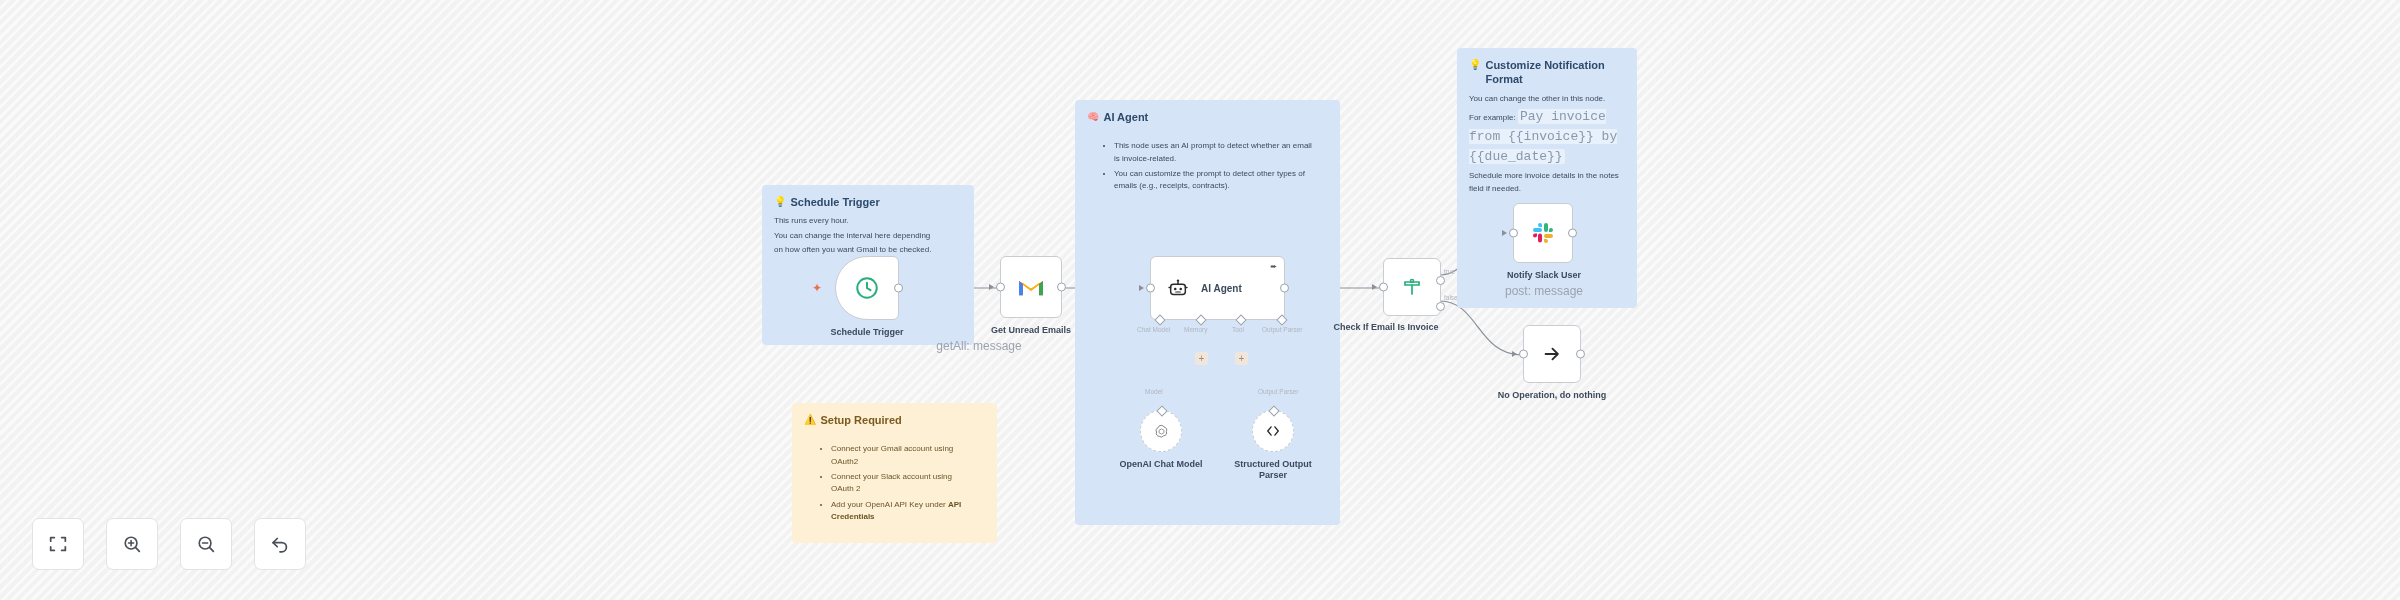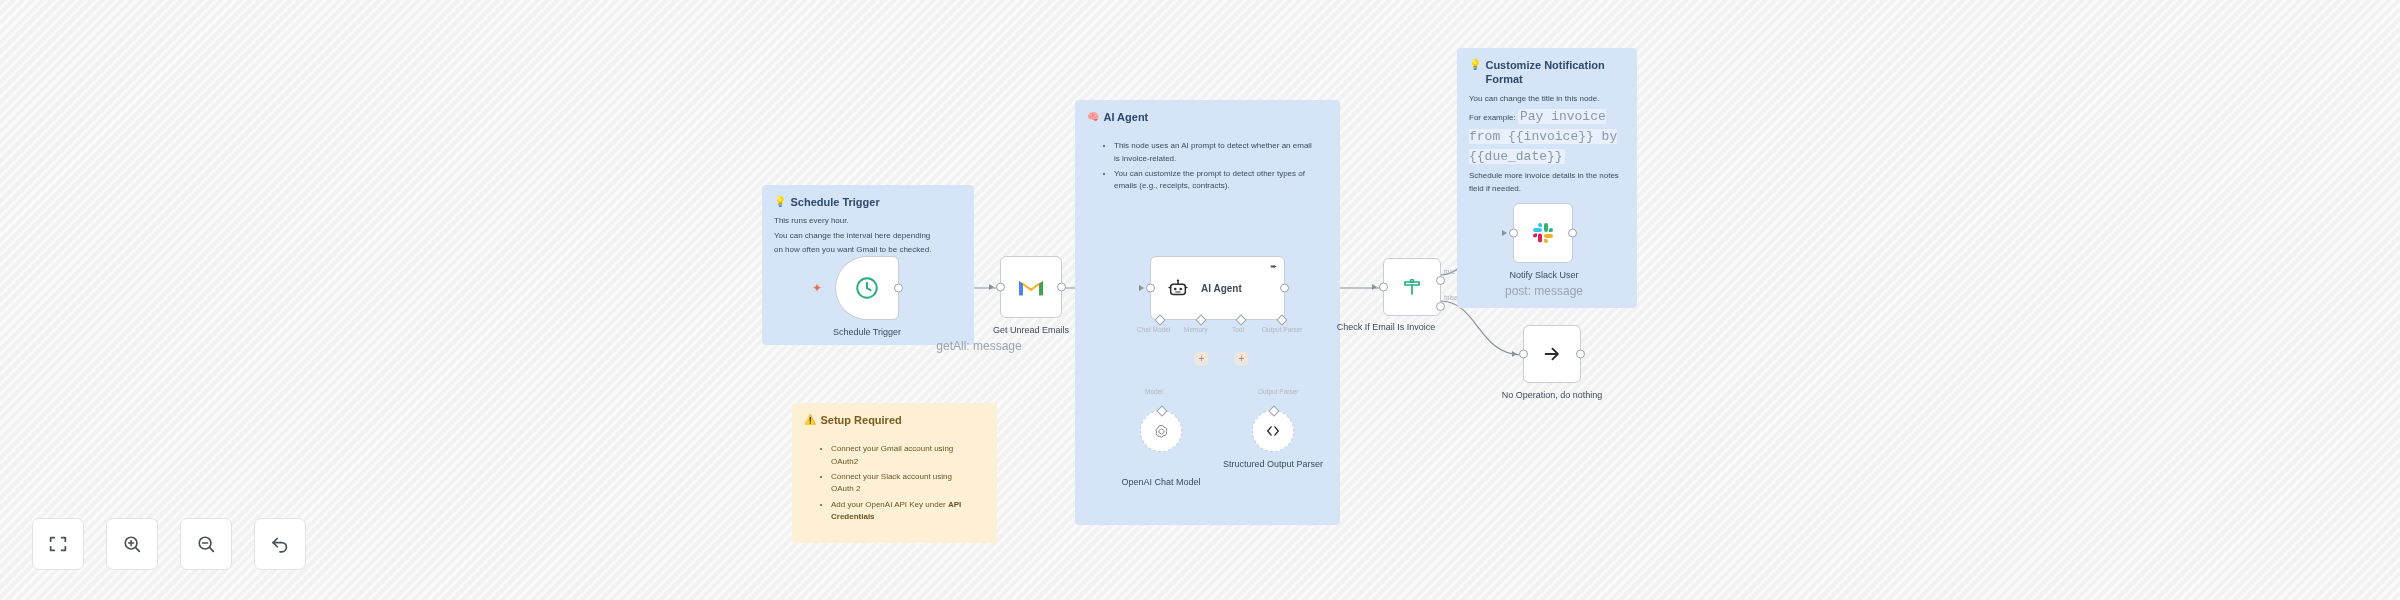--- a/index.html
+++ b/index.html
@@ -84,21 +84,21 @@
   }
   .node.round {
     border-radius: 50%;
     border-style: dashed;
     border-color: #c9ccd2;
   }
 
   .node-label {
     position: absolute;
     font-size: 9px;
-    font-weight: normal;
+    font-weight: bold;
     color: #3c4a5c;
     text-align: center;
     white-space: nowrap;
     line-height: 1.25;
   }
   .node-label.wrap { white-space: normal; }
   .node-sublabel {
     position: absolute;
     font-size: 12px;
     color: #9aa3af;
@@ -253,21 +253,21 @@
       </ul>
     </div>
   </div>
 
   <div class="sticky blue" style="left:1457px; top:48px; width:180px; height:260px;">
     <div class="sticky-title">
       <span class="sticky-emoji">💡</span>
       <span>Customize Notification Format</span>
     </div>
     <div class="sticky-body">
-      <p>You can change the title in this node.</p>
+      <p>You can change the other in this node.</p>
       <p><span>For example:</span>
          <span class="code">Pay invoice from {{invoice}} by {{due_date}}</span></p>
       <p style="margin-top:3px;">Schedule more invoice details in the notes field if needed.</p>
     </div>
   </div>
 
   <span class="lightning" style="left:812px; top:281px;">✦</span>
 
   <div class="node trigger" style="left:835px; top:256px; width:64px; height:64px;">
     <svg width="26" height="26" viewBox="0 0 24 24" fill="none">
@@ -326,21 +326,21 @@
   <div class="conn-label" style="left:1145px; top:388px;">Model</div>
   <div class="conn-label" style="left:1258px; top:388px;">Output Parser</div>
 
   <div class="node round" style="left:1140px; top:410px; width:42px; height:42px;">
     <svg width="17" height="17" viewBox="0 0 24 24">
       <path d="M12 3.4 a4.1 4.1 0 0 1 3.8 2.5 4.1 4.1 0 0 1 3 6.2 4.1 4.1 0 0 1-3.8 5.9 4.1 4.1 0 0 1-6 .8 4.1 4.1 0 0 1-3.9-6 4.1 4.1 0 0 1 2.3-6.3 A4.1 4.1 0 0 1 12 3.4 Z" stroke="#6e6e6e" stroke-width="1.2" fill="none"></path>
       <path d="M8.6 10.2 L12 8.3 l3.4 1.9 v3.6 L12 15.7 l-3.4-1.9 Z" stroke="#6e6e6e" stroke-width="1" fill="none"></path>
     </svg>
     <span class="port-diamond" style="left:17px; top:-4px;"></span>
   </div>
-  <div class="node-label wrap" style="left:1105px; top:477px; width:112px;">OpenAI Chat Model</div>
+  <div class="node-label wrap" style="left:1105px; top:459px; width:112px;">OpenAI Chat Model</div>
 
   <div class="node round" style="left:1252px; top:410px; width:42px; height:42px;">
     <svg width="18" height="14" viewBox="0 0 24 18">
       <path d="M9.5 3.5 L5 9 l4.5 5.5 M14.5 3.5 L19 9 l-4.5 5.5" stroke="#2b2b2b" stroke-width="1.8" fill="none" stroke-linecap="round" stroke-linejoin="round"></path>
     </svg>
     <span class="port-diamond" style="left:17px; top:-4px;"></span>
   </div>
   <div class="node-label wrap" style="left:1222px; top:459px; width:102px;">Structured Output Parser</div>
 
   <div class="node" style="left:1383px; top:258px; width:58px; height:58px;">

